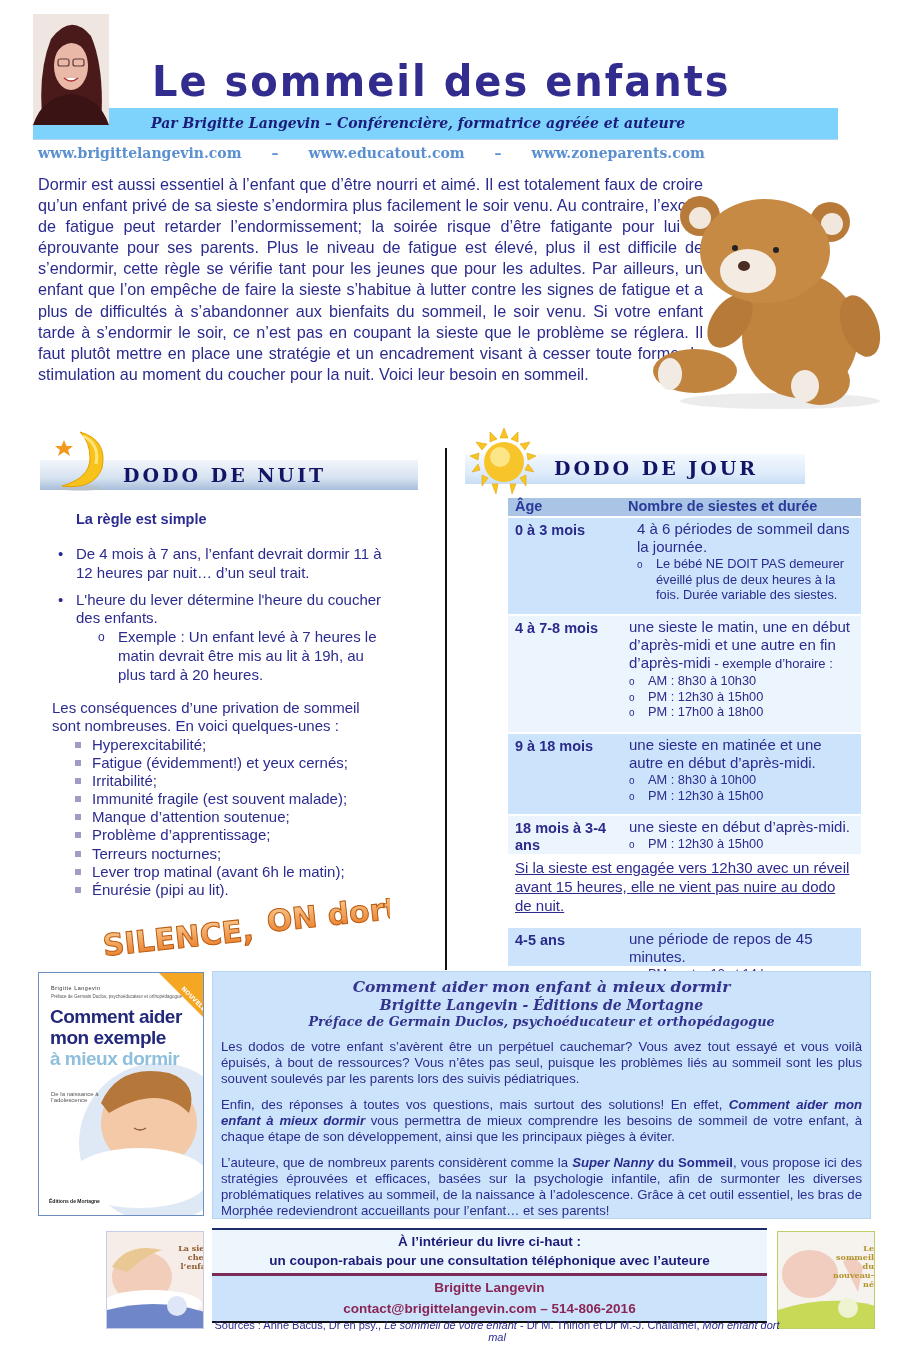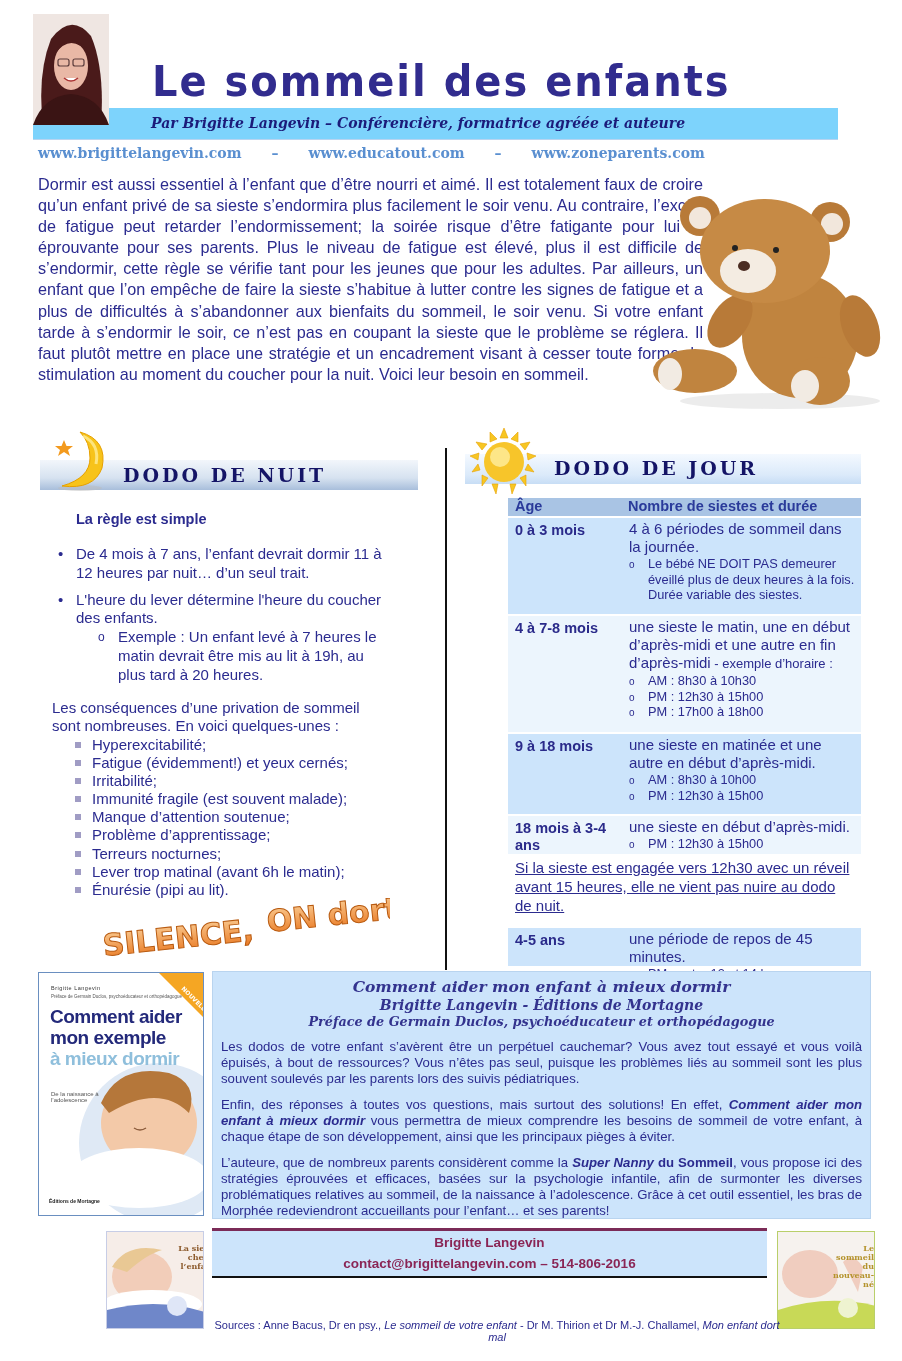--- a/index.html
+++ b/index.html
@@ -20,21 +20,21 @@
   .intro { position: absolute; left: 38px; top: 174px; width: 665px; font-size: 16.2px; line-height: 21.1px; color: #2b2b8f; text-align: justify; }
   .intro p { text-align: justify; }
   .bear { position: absolute; left: 640px; top: 186px; width: 250px; height: 225px; }
 
   
   .divider { position: absolute; left: 445px; top: 448px; width: 1.5px; height: 522px; background: #111; }
 
   
   .sec-bar { position: absolute; height: 30px; background: linear-gradient(to bottom, #f2f6fb 0%, #d6e2f0 60%, #a8bedb 100%); }
   .sec-bar.night { left: 40px; top: 460px; width: 378px; }
-  .sec-bar.day { left: 465px; top: 454px; width: 396px; background: linear-gradient(to bottom, #f4f9ff 0%, #dbeafa 70%, #c7ddf5 100%); }
+  .sec-bar.day { left: 465px; top: 454px; width: 340px; background: linear-gradient(to bottom, #f4f9ff 0%, #dbeafa 70%, #c7ddf5 100%); }
   .sec-title { position: absolute; font-family: "DejaVu Serif", serif; font-weight: bold; font-size: 19px; letter-spacing: 3px; color: #141466; }
   .moon { position: absolute; left: 50px; top: 430px; width: 60px; height: 62px; }
   .sun { position: absolute; left: 466px; top: 428px; width: 76px; height: 68px; }
   .rule-heading { position: absolute; left: 76px; top: 511px; font-weight: bold; font-size: 14.5px; }
   .night-bullets { position: absolute; left: 56px; top: 545px; width: 330px; font-size: 15px; line-height: 18.8px; }
   .night-bullets .b { position: relative; padding-left: 20px; margin-bottom: 8px; }
   .night-bullets .b::before { content: "•"; position: absolute; left: 2px; top: 0; }
   .night-bullets .sub { position: relative; padding-left: 62px; }
   .night-bullets .sub .o { position: absolute; left: 42px; top: 0; font-size: 12px; }
   .cons-intro { position: absolute; left: 52px; top: 699px; width: 340px; font-size: 15px; line-height: 17.5px; }
@@ -198,21 +198,21 @@
   <circle cx="38" cy="34" r="20" fill="#f7c52a"></circle>
   <circle cx="34" cy="29" r="10" fill="#fff3b0" opacity="0.7"></circle>
 </svg>
 
 <div class="day-table">
   <div class="thead">
     <div class="c1">Âge</div>
     <div class="c2">Nombre de siestes et durée</div>
   </div>
 
-  <div class="row blue" style="height:98px;">
+  <div class="row blue" style="height:98px;gap:8px;">
     <div class="age">0 à 3 mois</div>
     <div class="desc">
       <div class="main">4 à 6 périodes de sommeil dans la journée.</div>
       <div class="sub"><span class="o">o</span><span>Le bébé NE DOIT PAS demeurer éveillé plus de deux heures à la fois.  Durée variable des siestes.</span></div>
     </div>
   </div>
 
   <div class="row pale" style="height:118px;">
     <div class="age">4 à 7-8 mois</div>
     <div class="desc">
@@ -289,20 +289,24 @@
     <ellipse cx="35" cy="45" rx="30" ry="26" fill="#f2cdb9"></ellipse>
     <path d="M5 35 Q20 10 55 18 Q40 22 20 40 Z" fill="#e9c894"></path>
     <ellipse cx="45" cy="72" rx="50" ry="14" fill="#ffffff"></ellipse>
     <path d="M0 78 Q50 65 98 80 L98 98 L0 98 Z" fill="#6f87c9"></path>
     <circle cx="70" cy="74" r="10" fill="#dfe6f7"></circle>
   </svg>
   <div style="position:absolute; left:52px; top:12px; width:44px; text-align:center; font-family:'DejaVu Serif', serif; font-size:8px; line-height:9px; color:#8c5a2c; font-weight:bold;margin-left:17px;">La sieste chez l’enfant</div>
 </div>
 
 <div class="coupon">
+  <div class="coupon-top">
+    <div>À l’intérieur du livre ci-haut :</div>
+    <div>un coupon-rabais pour une consultation téléphonique avec l’auteure</div>
+  </div>
   <div class="coupon-bottom">
     <div>Brigitte Langevin</div>
     <div>contact@brigittelangevin.com – 514-806-2016</div>
   </div>
 </div>
 
 <div class="small-book right">
   <svg viewBox="0 0 98 98" width="98" height="98">
     <rect width="98" height="98" fill="#f6f2ee"></rect>
     <ellipse cx="32" cy="42" rx="28" ry="24" fill="#f0cdbf"></ellipse>

